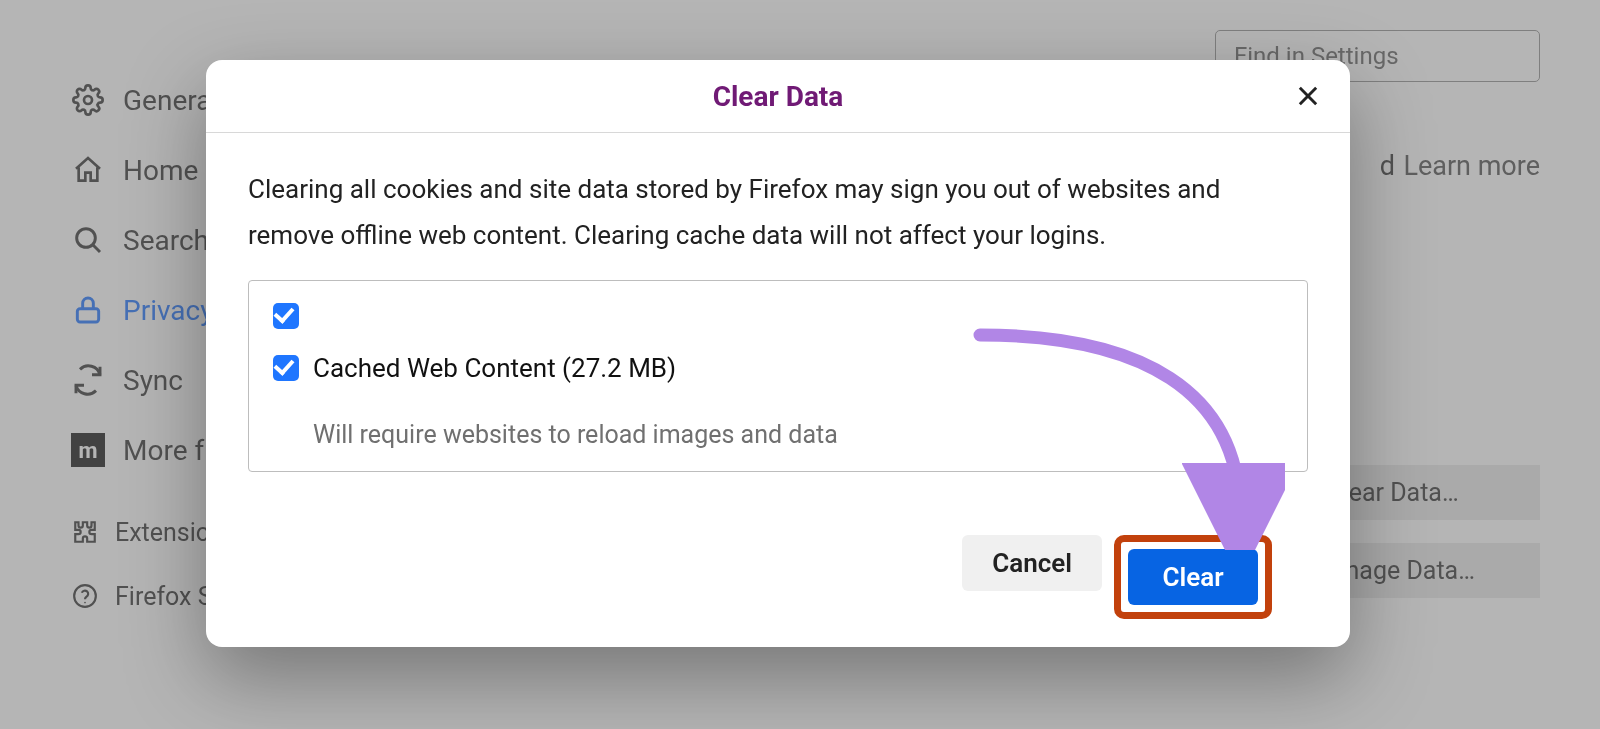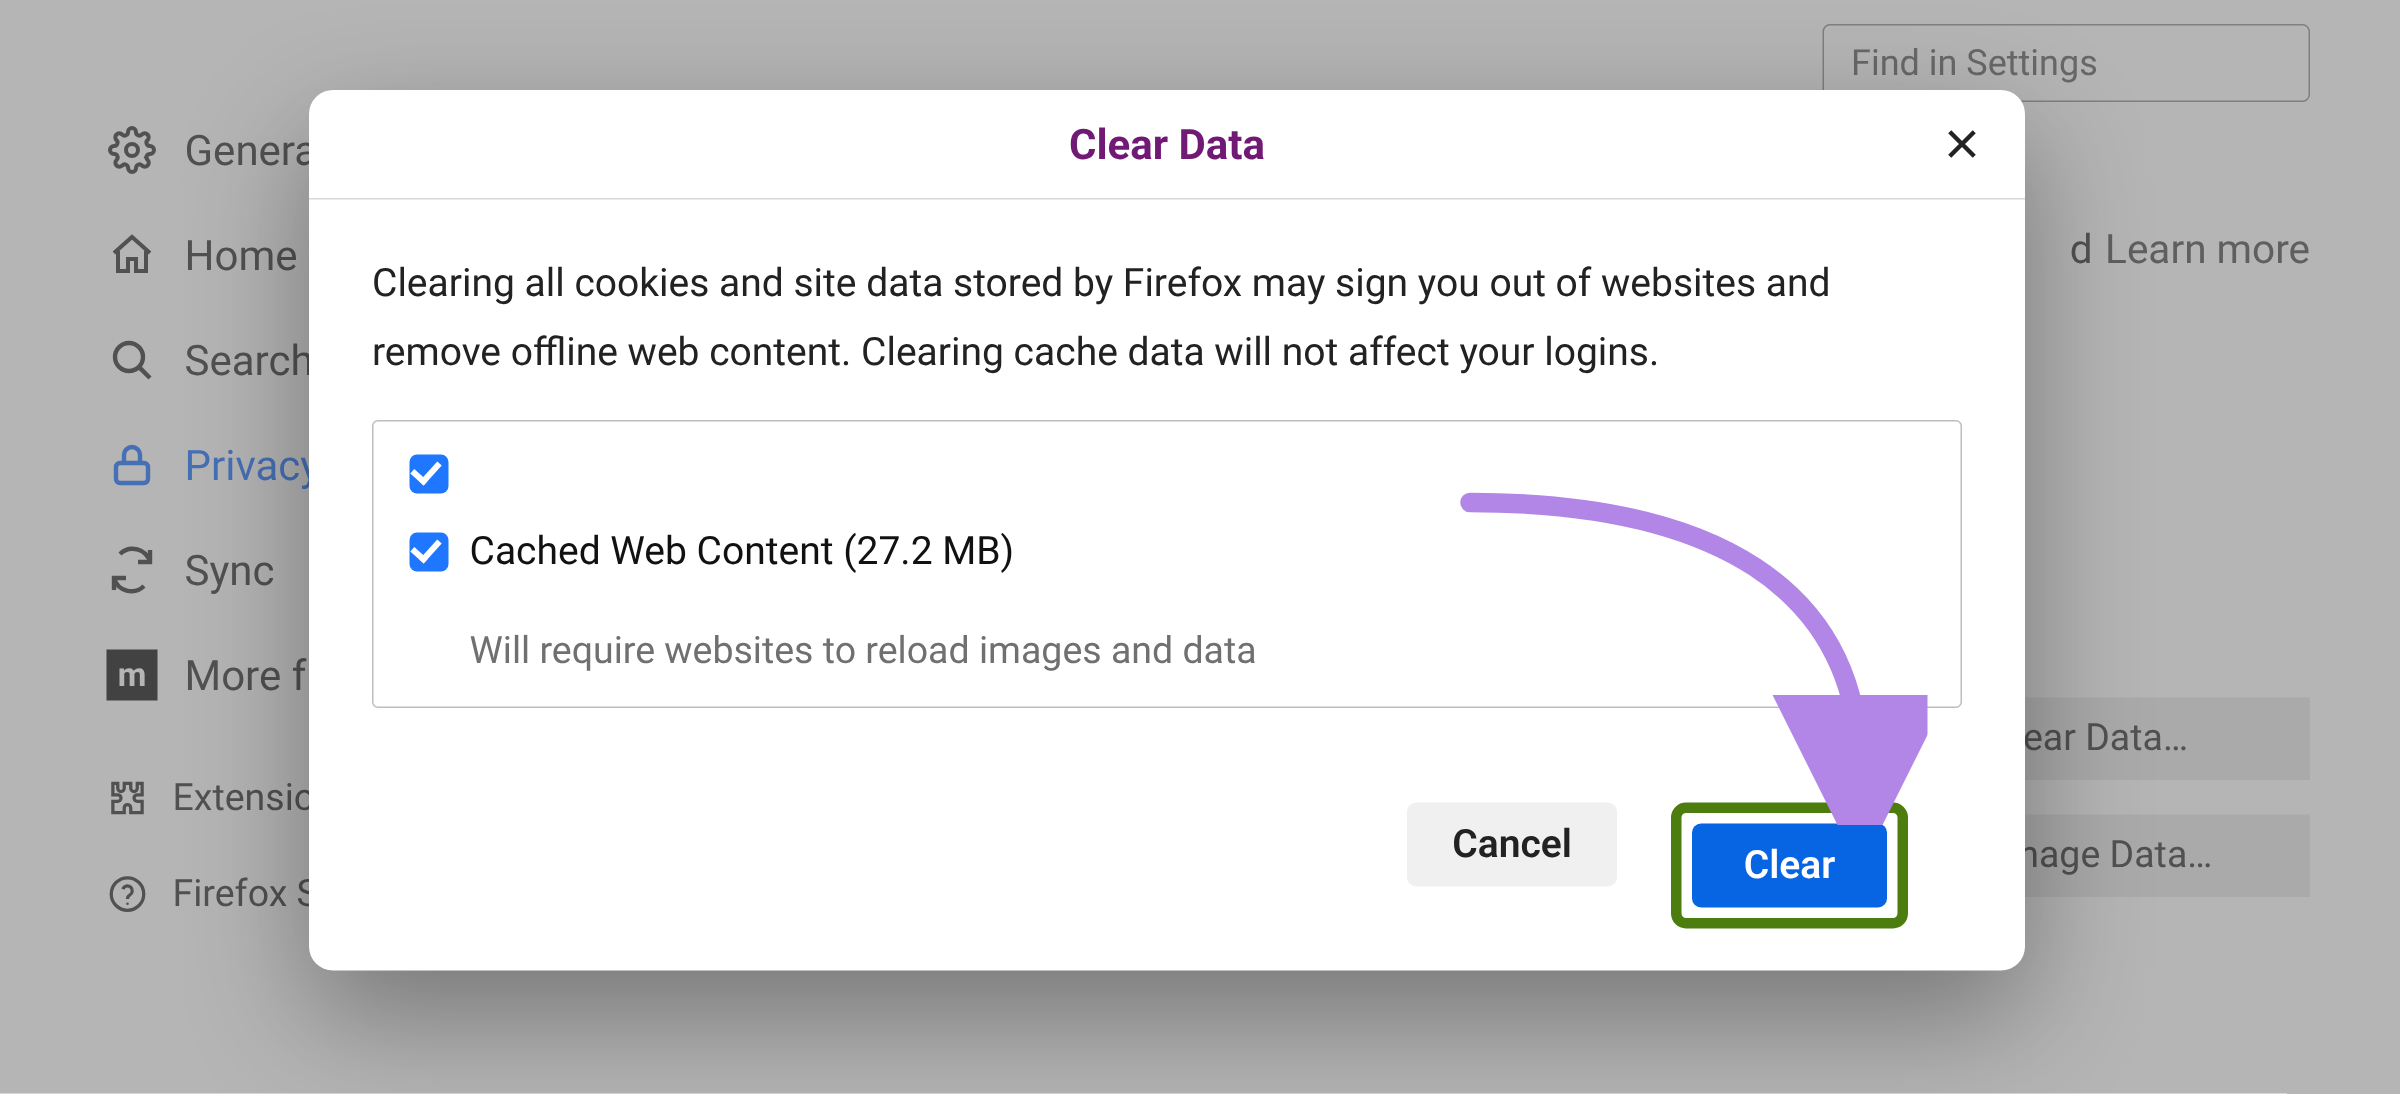--- a/index.html
+++ b/index.html
@@ -11,21 +11,21 @@
 
     .sidebar { position:absolute; top:65px; left:71px; width:300px; }
     .side-item { display:flex; align-items:center; gap:18px; height:70px; font-size:28px; color:#222; }
     .side-item.active { color:#0a66ff; }
     .side-item .icon { width:34px; height:34px; display:flex; align-items:center; justify-content:center; }
     .side-item.small { font-size:25px; height:58px; gap:16px; margin-top:6px; }
     .side-item.sub { margin-top:18px; }
     .side-item.small .icon { width:28px; height:28px; }
     .moz { width:34px; height:34px; background:#000; color:#fff; font-weight:700; font-size:22px; display:flex; align-items:center; justify-content:center; }
 
-    .search-box { position:absolute; top:16px; right:60px; width:325px; height:52px; border:1px solid #888; border-radius:5px; display:flex; align-items:center; padding:0 18px; font-size:24px; color:#555; background:#fff; }
+    .search-box { position:absolute; top:30px; right:60px; width:325px; height:52px; border:1px solid #888; border-radius:5px; display:flex; align-items:center; padding:0 18px; font-size:24px; color:#555; background:#fff; }
 
     .learn-more { position:absolute; top:150px; right:60px; font-size:27px; color:#404040; }
     .partial-d { position:absolute; top:150px; right:205px; font-size:27px; color:#222; text-align:right; }
 
     .right-btn { position:absolute; right:60px; width:295px; height:55px; background:#e6e6e6; display:flex; align-items:center; justify-content:center; font-size:25px; color:#222; }
     .right-btn.b1 { top:465px; }
     .right-btn.b2 { top:543px; }
     .right-btn.b3 { top:621px; }
 
     
@@ -36,25 +36,25 @@
     .modal-body { padding:34px 42px 0 42px; flex:1; display:flex; flex-direction:column; }
     .modal-desc { font-size:26px; line-height:1.75; color:#222; margin-bottom:22px; }
     .option-box { border:1px solid #bdbdbd; border-radius:4px; padding:22px 24px 22px 24px; }
     .option { display:flex; flex-direction:column; margin-bottom:24px; }
     .option:last-child { margin-bottom:0;gap:27px; }
     .opt-line1 { display:flex; align-items:center; gap:14px; }
     .cb { width:26px; height:26px; flex:0 0 26px; border-radius:5px; background:#1f76ff; position:relative; }
     .cb::after { content:""; position:absolute; left:5px; top:1px; width:8px; height:14px; border:solid #fff; border-width:0 4px 4px 0; transform:rotate(42deg); }
     .opt-label { font-size:26px; color:#111; }
     .opt-sub { font-size:25px; color:#707070; margin:10px 0 0 40px; }
-    .modal-footer { display:flex; justify-content:flex-end; gap:36px; padding:0 36px 28px 36px; margin-top:auto; }
+    .modal-footer { display:flex; justify-content:flex-end; gap:12px; padding:0 36px 28px 36px; margin-top:auto; }
     .btn { height:56px; border:none; border-radius:6px; font-size:26px; font-weight:600; padding:0 30px; cursor:pointer; }
     .btn-cancel { background:#f0f0f0; color:#222; }
     .btn-clear { background:#0764e3; color:#fff; min-width:130px; }
-    .clear-highlight { border:7px solid #4d7c0f; border-radius:10px; padding:7px; display:flex; }
+    .clear-highlight { border:7px solid #c2410c; border-radius:10px; padding:7px; display:flex; }
 
     
     .arrow-svg { position:absolute; top:320px; left:965px; width:320px; height:230px; z-index:11; pointer-events:none; }
   </style>
 </head>
 <body>
 
 <div class="page-bg">
   <div class="sidebar">
     <div class="side-item">

